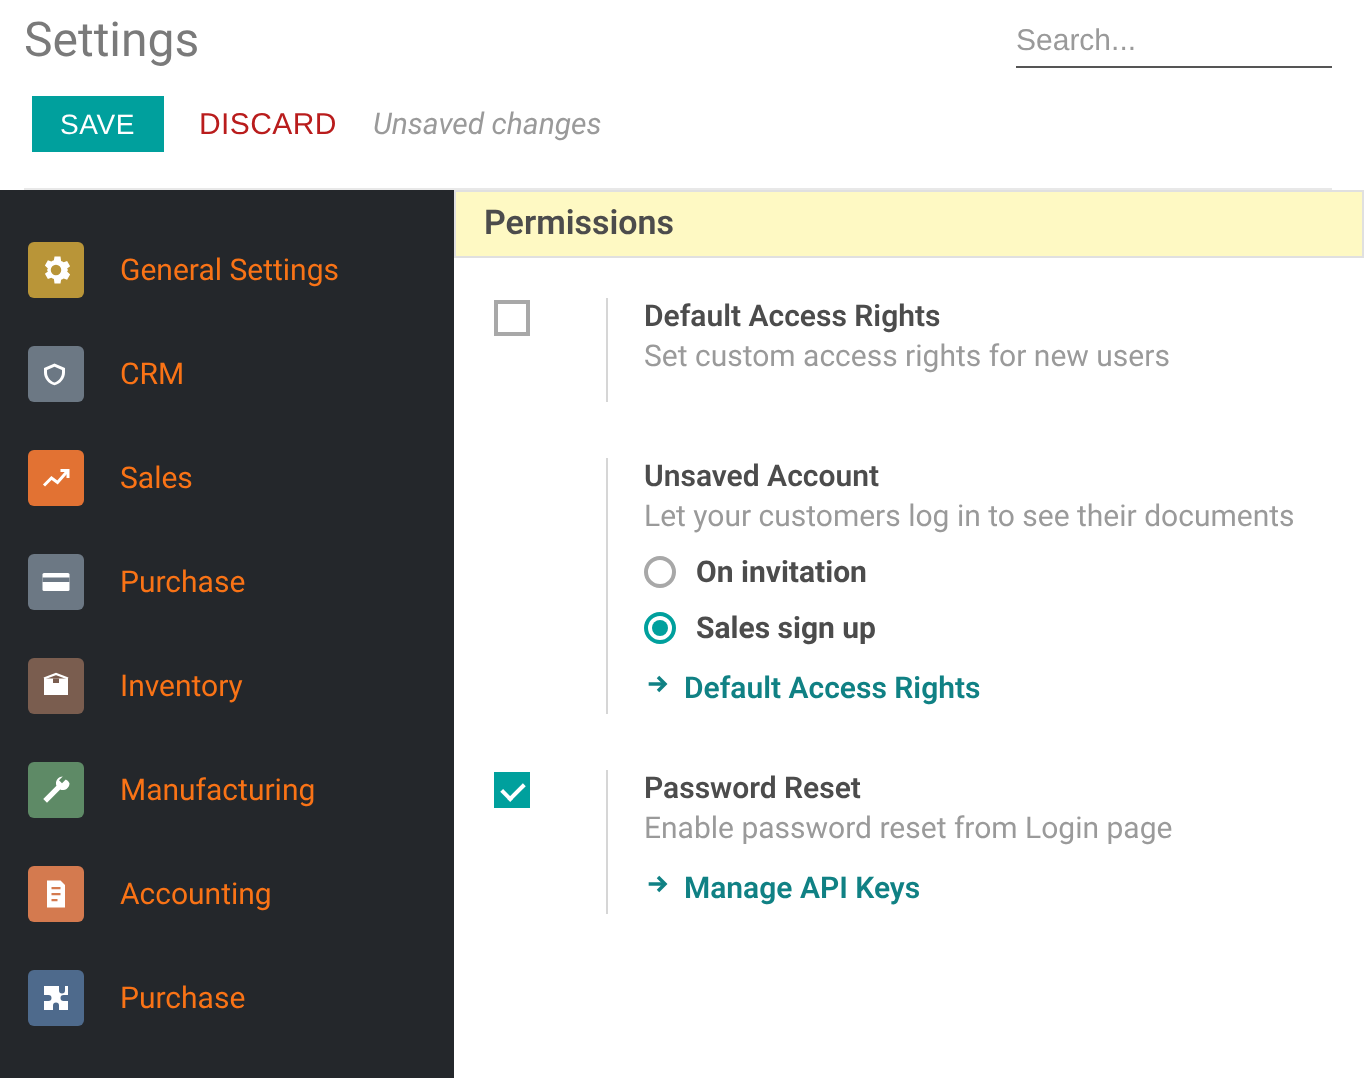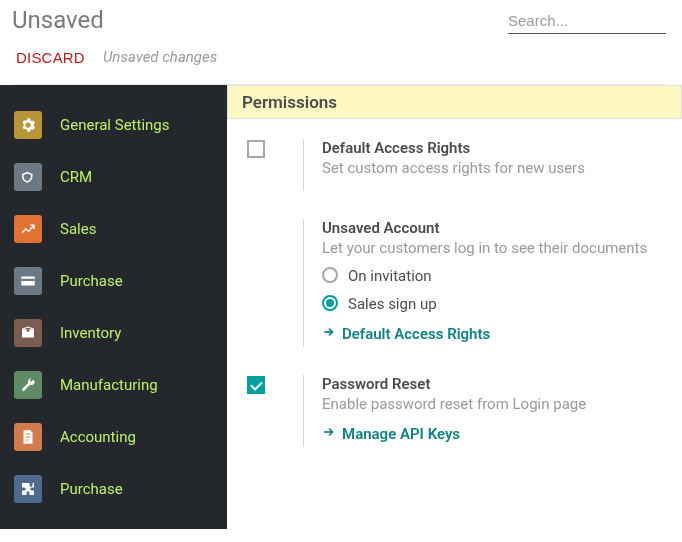--- a/index.html
+++ b/index.html
@@ -16,21 +16,21 @@
   .btn-save { background: #00A09D; color: #fff; border: none; padding: 6px 14px; font-size: 14px; font-weight: 500; letter-spacing: 0.3px; cursor: pointer; }
   .btn-discard { background: none; border: none; color: #b91c1c; font-size: 15px; font-weight: 500; cursor: pointer; letter-spacing: 0.2px; }
   .unsaved { color: #9a9a9a; font-size: 15px; font-style: italic; }
 
   .layout { display: flex; height: calc(100% - 98px); }
   .sidebar { width: 227px; background: #24272b; color: #fff; padding-top: 14px; overflow-y: auto; }
   .sidebar-item { display: flex; align-items: center; padding: 12px 14px; cursor: pointer; }
   .sidebar-item.active { background: #24272b; }
   .sidebar-icon { width: 28px; height: 28px; display: flex; align-items: center; justify-content: center; border-radius: 3px; margin-right: 18px; flex-shrink: 0; }
   .sidebar-icon svg { width: 18px; height: 18px; }
-  .sidebar-label { font-size: 15px; color: #bef264; }
+  .sidebar-label { font-size: 15px; color: #f97316; }
 
   .ic-general { background: #b99538; }
   .ic-crm { background: #6c7884; }
   .ic-sales { background: #e27233; }
   .ic-purchase { background: #6c7884; }
   .ic-inventory { background: #7a5d4f; }
   .ic-manufacturing { background: #5e8a66; }
   .ic-accounting { background: #d47a4f; }
   .ic-project { background: #4e6a8c; }
 
@@ -42,40 +42,41 @@
   .check-col { width: 44px; padding-top: 1px; padding-left: 4px; }
   .content-col { flex: 1; border-left: 1px solid #d6d6d6; padding-left: 18px; padding-bottom: 4px; }
 
   .setting-title { font-size: 15px; font-weight: 600; color: #4c4c4c; margin-bottom: 2px; }
   .setting-sub { font-size: 15px; color: #9a9a9a; margin-bottom: 10px; }
 
   .chk { width: 18px; height: 18px; border: 2px solid #a8a8a8; display: inline-flex; align-items: center; justify-content: center; cursor: pointer; }
   .chk.checked { background: #00A09D; border-color: #00A09D; }
   .chk.checked::after { content: ""; display: block; width: 5px; height: 9px; border: solid #fff; border-width: 0 2px 2px 0; transform: rotate(45deg); margin-top: -2px; }
 
-  .radio-row { display: flex; margin-bottom: 10px; cursor: pointer; }
+  .radio-row { display: flex; align-items: center; margin-bottom: 10px; cursor: pointer; font-weight: bold; }
   .radio { width: 16px; height: 16px; border: 2px solid #a8a8a8; border-radius: 50%; margin-right: 10px; display: inline-flex; align-items: center; justify-content: center; flex-shrink: 0; }
   .radio.selected { border-color: #00A09D; }
   .radio.selected::after { content: ""; width: 8px; height: 8px; background: #00A09D; border-radius: 50%; }
   .radio-label { font-size: 15px; color: #4c4c4c; }
 
   .link-row { display: flex; align-items: center; color: #108184; font-weight: 600; font-size: 15px; cursor: pointer; margin-top: 12px; }
   .link-row .arrow { margin-right: 6px; }
 </style>
 </head>
 <body>
 
 <div class="header">
   <div class="header-top">
-    <div class="page-title">Unsaved</div>
+    <div class="page-title">Settings</div>
     <div class="search-wrap">
       <input class="search-input" type="text" placeholder="Search..." style="">
     </div>
   </div>
   <div class="toolbar">
+    <button class="btn-save">SAVE</button>
     <button class="btn-discard">DISCARD</button>
     <span class="unsaved">Unsaved changes</span>
   </div>
 </div>
 
 <div class="layout">
   <div class="sidebar">
 
     <div class="sidebar-item active">
       <span class="sidebar-icon ic-general">

